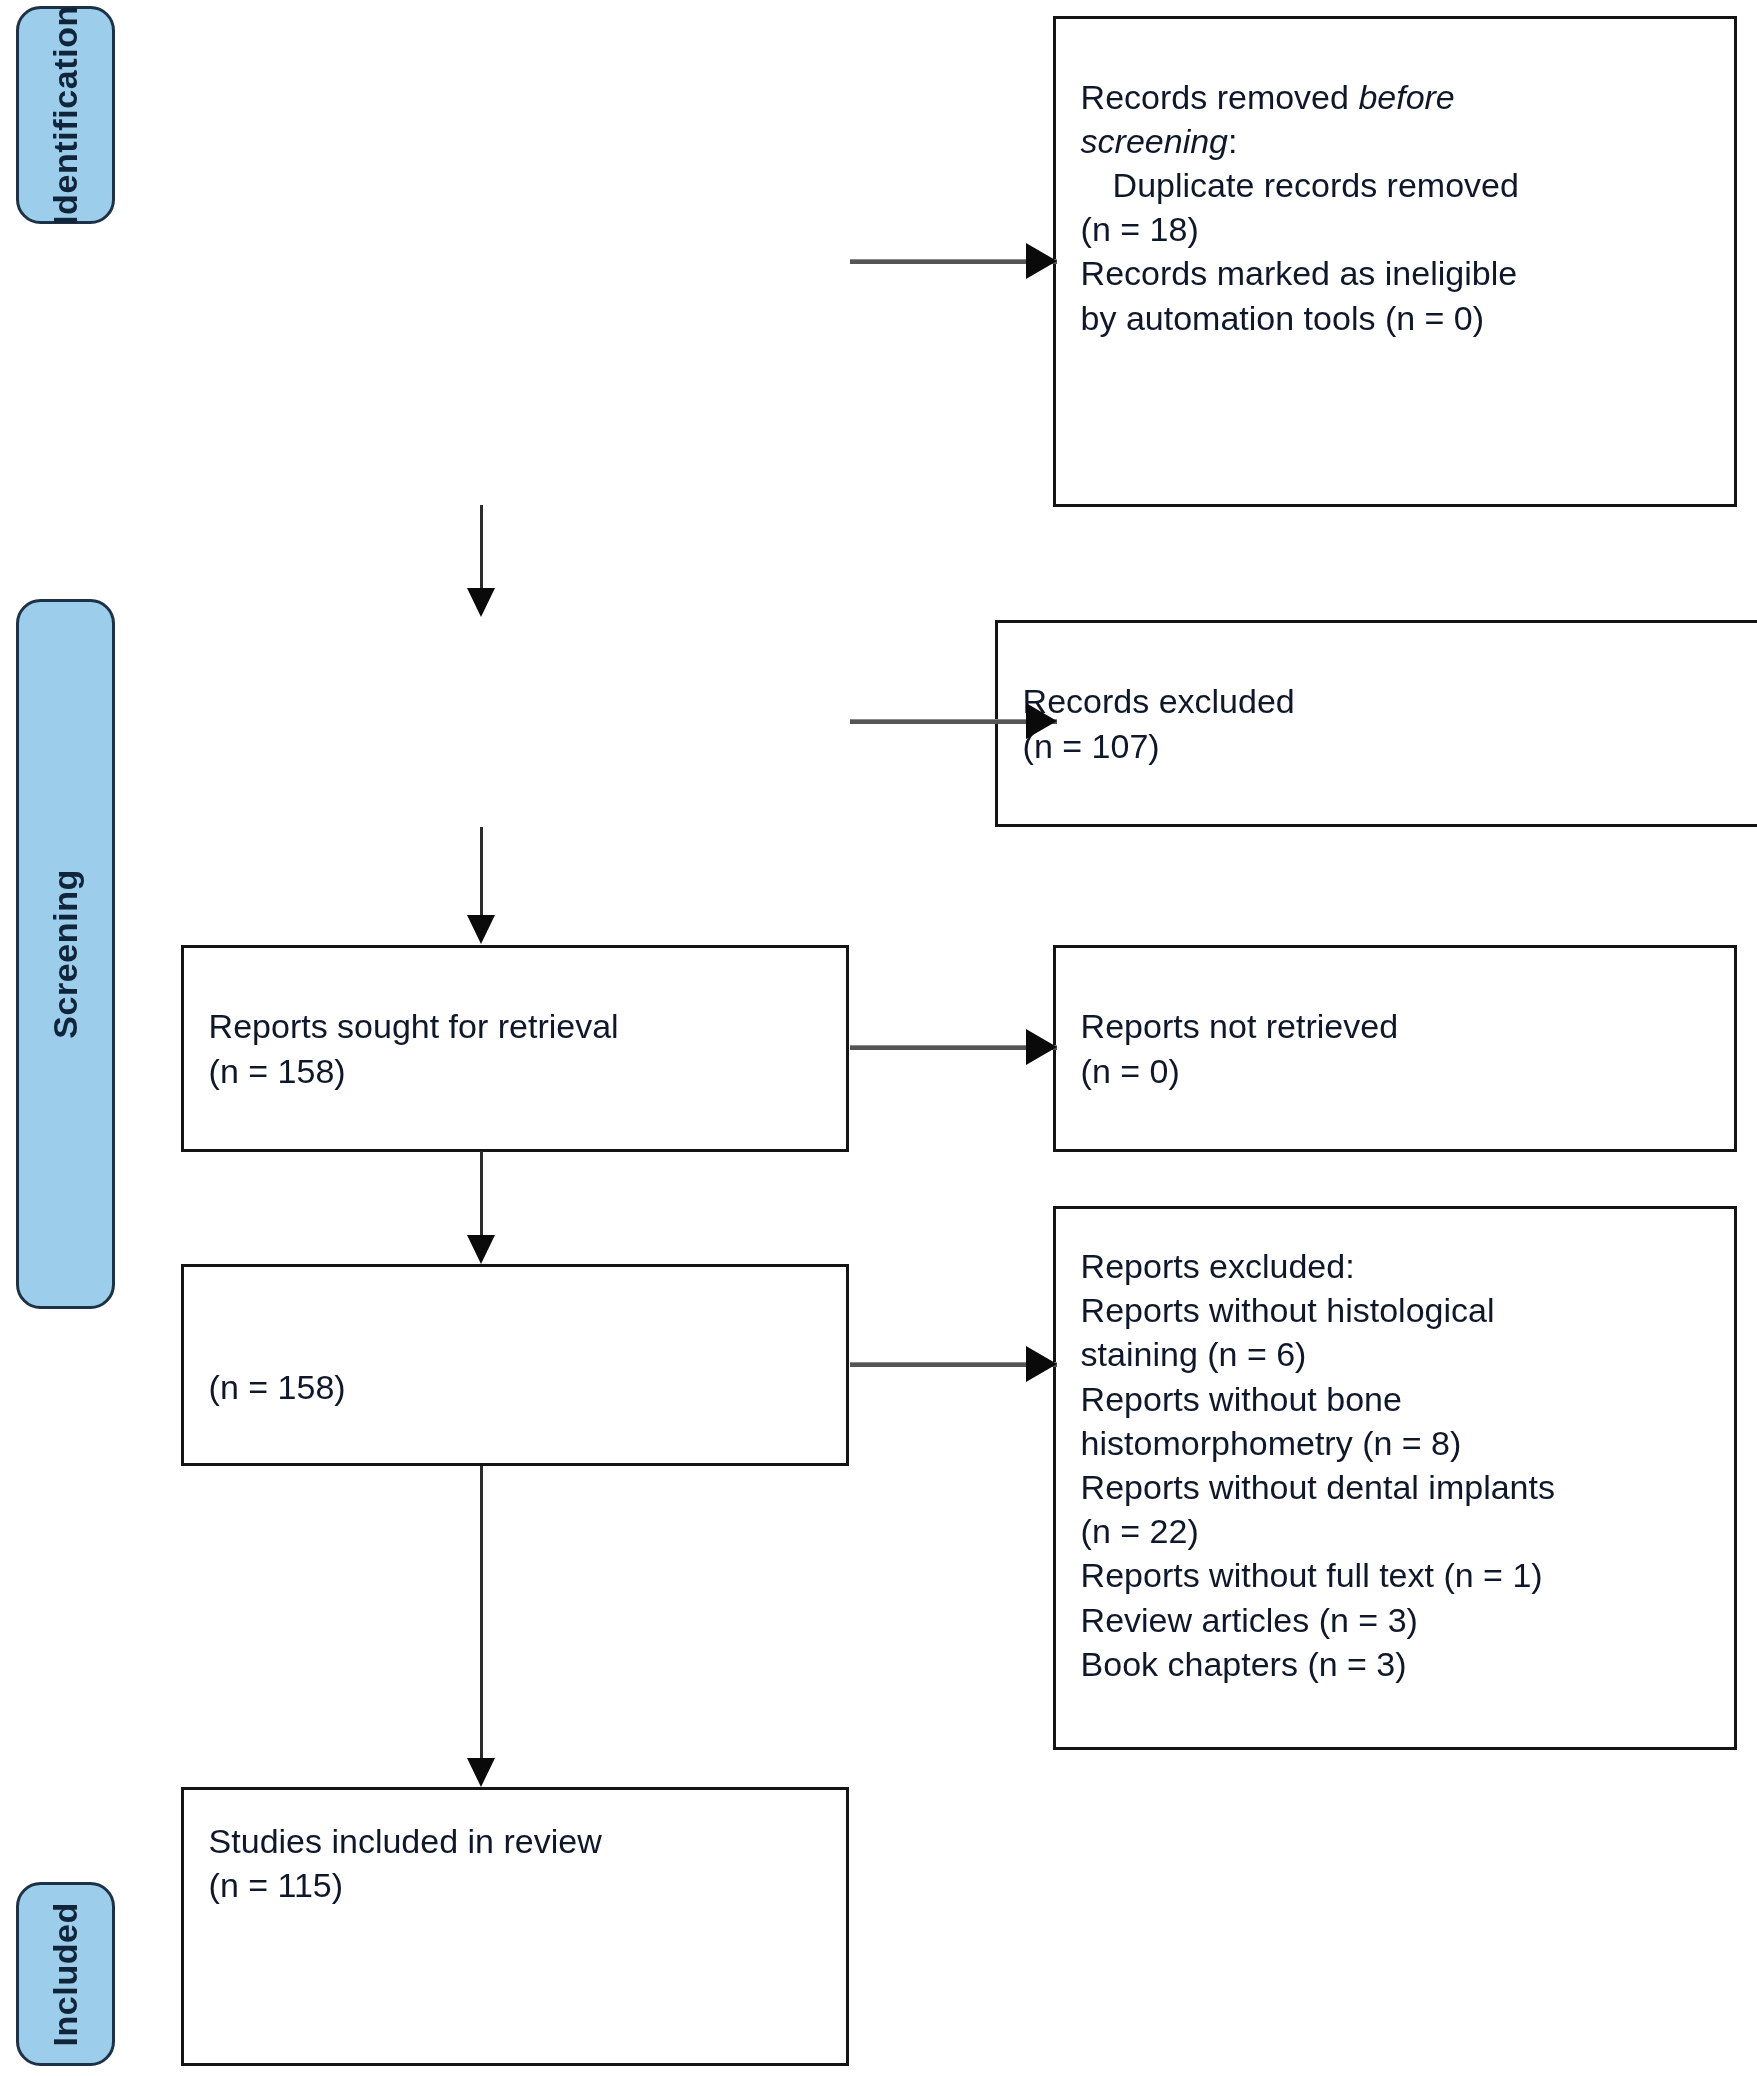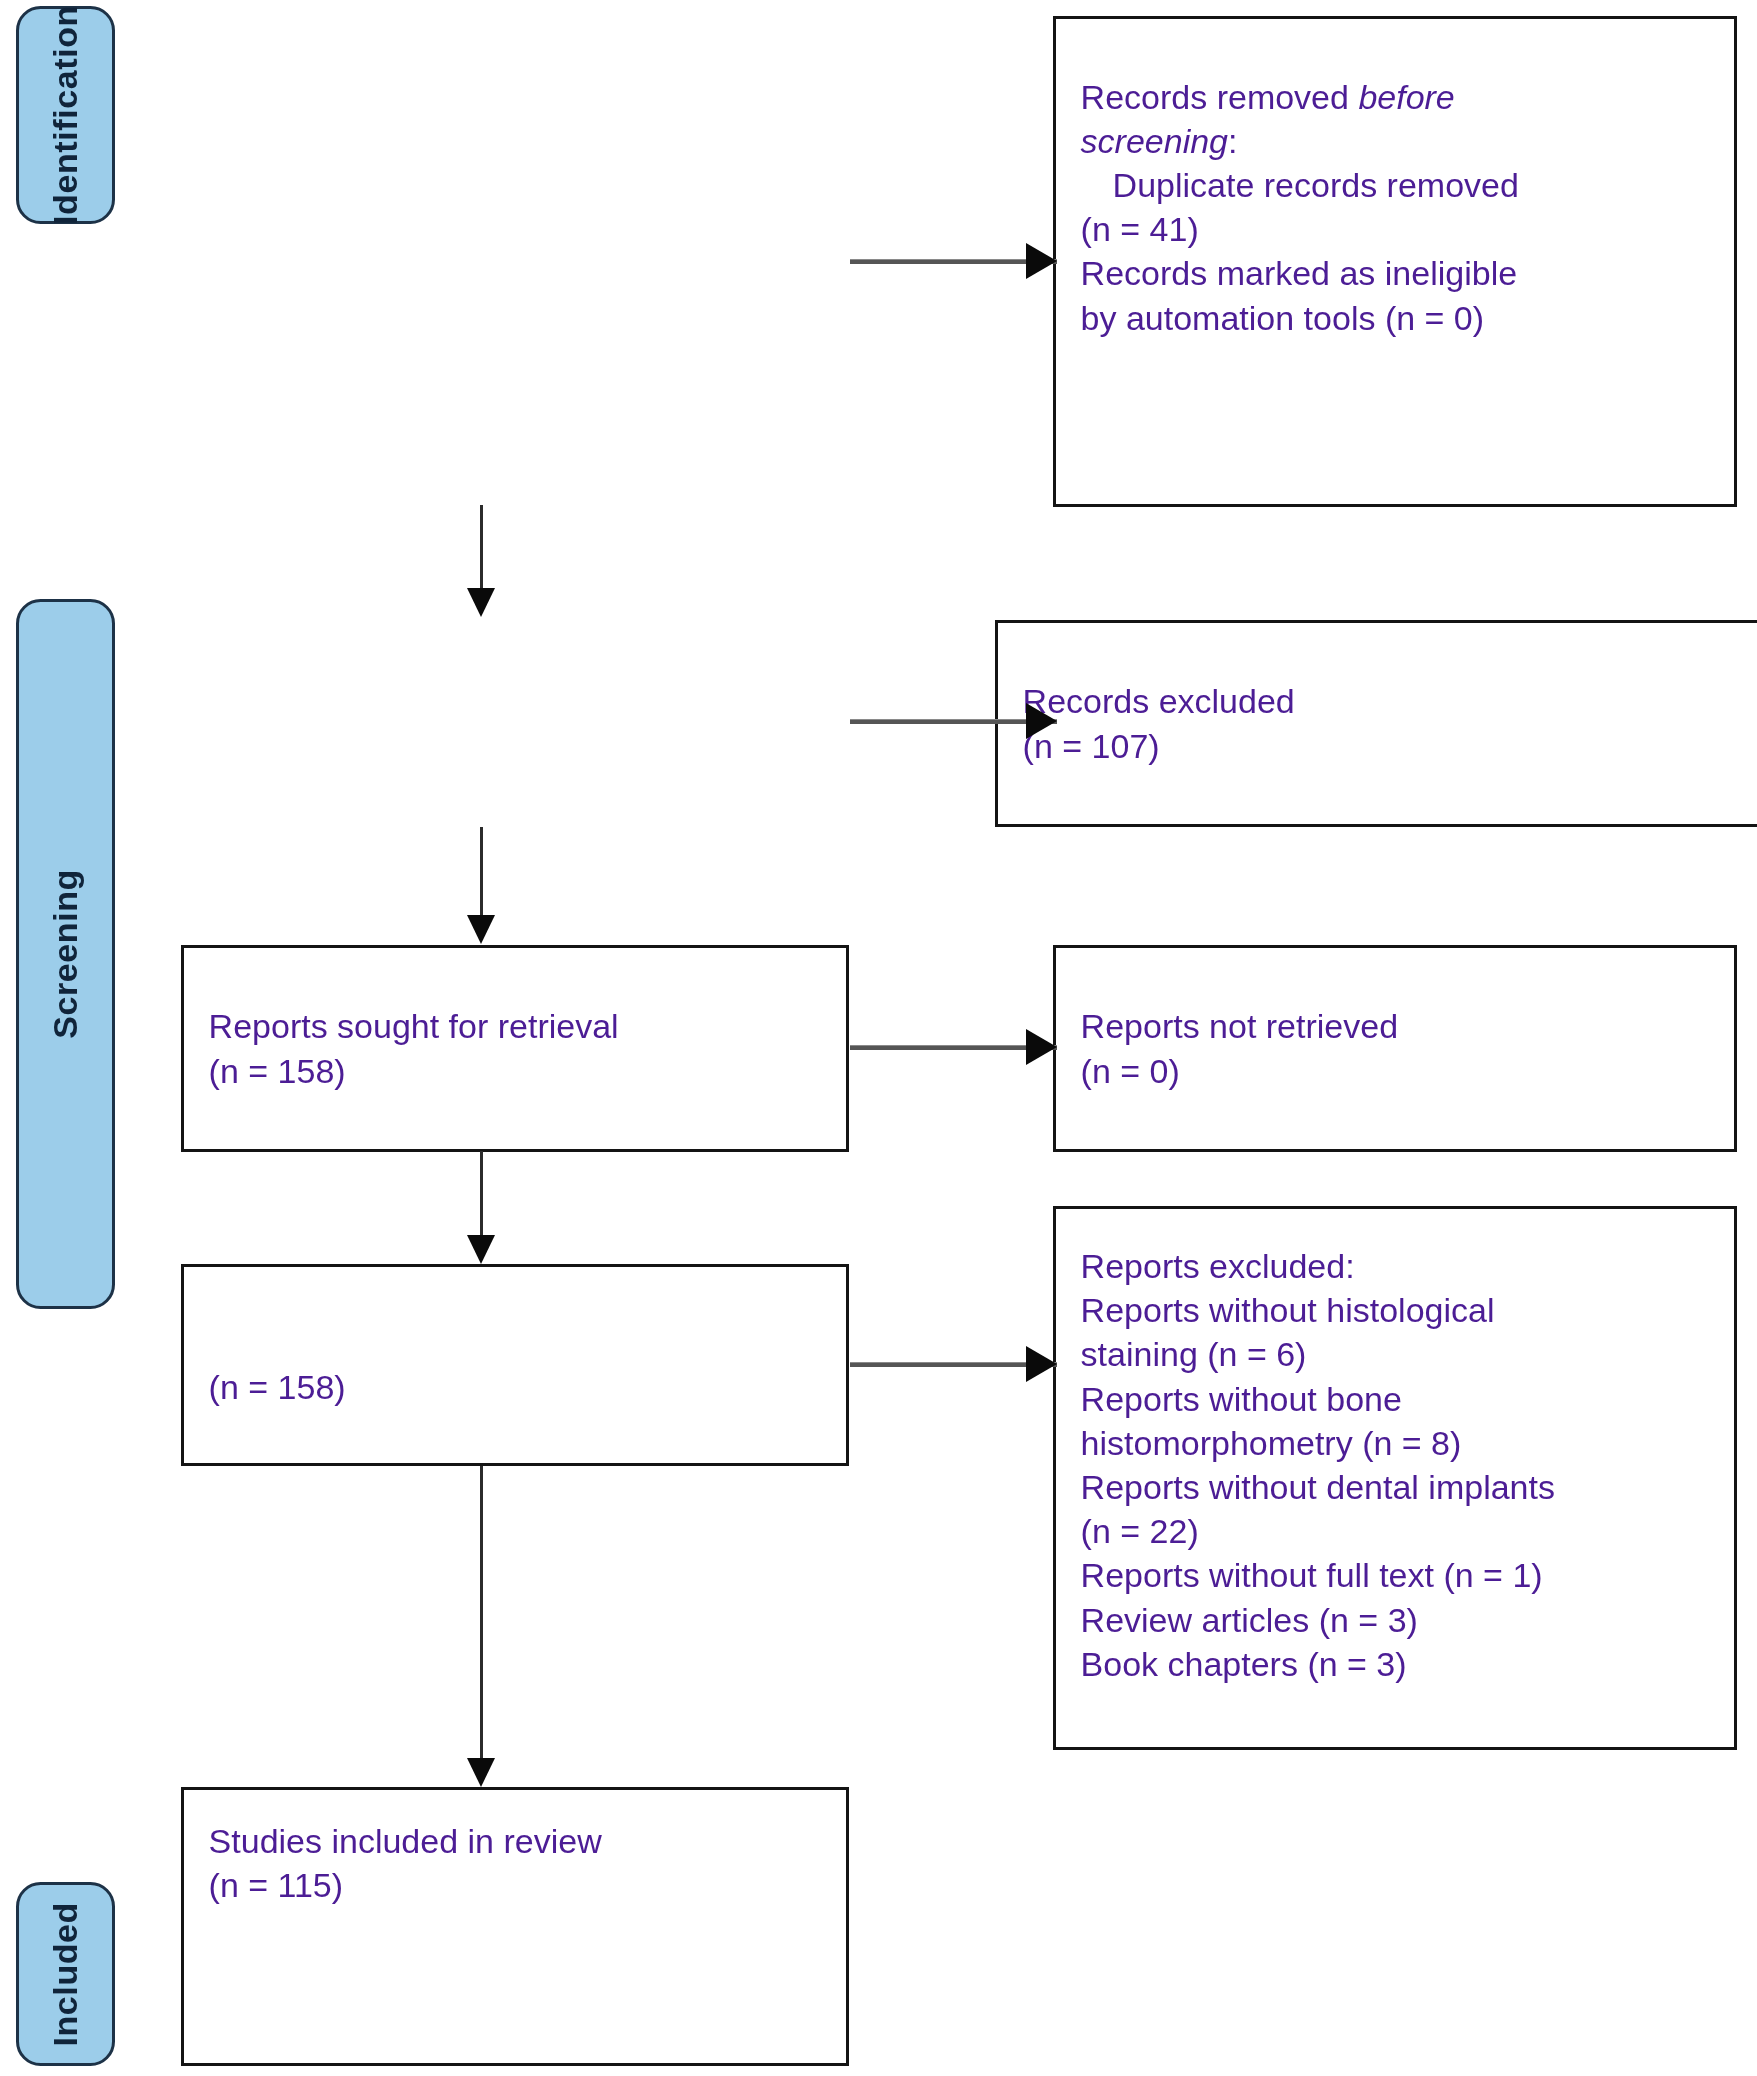--- a/index.html
+++ b/index.html
@@ -40,21 +40,21 @@
     position:absolute;
     background:#ffffff;
     border:3.4px solid #141414;
     box-sizing:border-box;
     display:flex;
     align-items:center;
   }
   .box-text{
     font-size:34px;
     line-height:1.30;
-    color:#4c1d95;
+    color:#0f172a;
     padding:0 0 0 24.6px;
     white-space:pre-wrap;
   }
   .box-text.pad-top{ align-self:flex-start; padding-top:29px; }
   .box-text .ital{ font-style:italic; }
   .box-text .ind{ display:inline-block; width:32px; }
 
   
   .v-line{
     position:absolute;
@@ -95,21 +95,21 @@
   <div class="stage-pill" style="left:15.6px; top:599px; width:99px; height:710px;">
     <span class="pill-label">Screening</span>
   </div>
 
   <div class="stage-pill" style="left:15.6px; top:1882px; width:99px; height:184px;">
     <span class="pill-label">Included</span>
   </div>
 
 
   <div class="flow-box" style="left:1053px; top:15.6px; width:684px; height:491px;">
-    <div class="box-text pad-top" style="padding-top:56px;"><span>Records removed </span><span class="ital">before</span><br><span class="ital">screening</span><span>:</span><br><span class="ind"></span><span>Duplicate records removed</span><br><span>(n = 41)</span><br><span>Records marked as ineligible</span><br><span>by automation tools (n = 0)</span></div>
+    <div class="box-text pad-top" style="padding-top:56px;"><span>Records removed </span><span class="ital">before</span><br><span class="ital">screening</span><span>:</span><br><span class="ind"></span><span>Duplicate records removed</span><br><span>(n = 18)</span><br><span>Records marked as ineligible</span><br><span>by automation tools (n = 0)</span></div>
   </div>
 
   <div class="h-line" style="left:850px; top:259px; width:207px;"></div>
   <div class="h-arrow" style="left:1026px; top:243px;"></div>
 
   <div class="v-line" style="left:480px; top:505px; height:84px;"></div>
   <div class="v-arrow" style="left:467px; top:588px;"></div>
 
 
   <div class="flow-box" style="left:995px; top:620px; width:804px; height:207px;">

